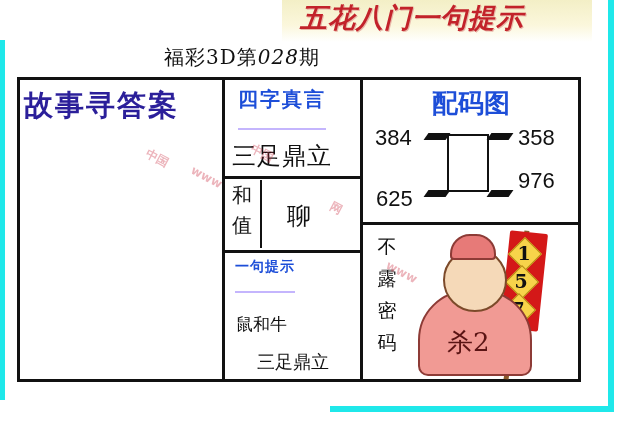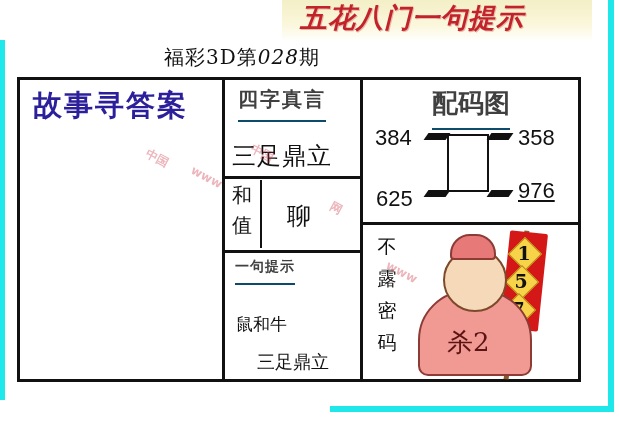--- a/index.html
+++ b/index.html
@@ -25,31 +25,31 @@
       font-size: 20px; color: #111; letter-spacing: 1px;
     }
     .issue-title .num { font-style: italic; }
     .frame {
       position: absolute; left: 17px; top: 77px; width: 564px; height: 305px;
       border: 3px solid #111; box-sizing: border-box;
     }
     .vline { position: absolute; background: #111; }
     .hline { position: absolute; background: #111; }
     .story-title {
-      position: absolute; left: 33px; top: 86px; font-size: 29px; color: #2b1f9a; font-weight: bold;
+      position: absolute; left: 24px; top: 86px; font-size: 29px; color: #2b1f9a; font-weight: bold;
       letter-spacing: 2px;
       text-align: center;
     }
     .story-text {
       position: absolute; left: 24px; top: 175px; width: 195px; font-size: 14.5px; line-height: 22px;
       color: #111; font-weight: bold;
     }
     .heading-u {
-      position: absolute; font-family: "DejaVu Serif", serif; font-weight: bold; color: #404040;
-      border-bottom: 2px solid #0c4a6e; padding-bottom: 7px;
+      position: absolute; font-family: "DejaVu Serif", serif; font-weight: bold; color: #1d4ed8;
+      border-bottom: 2px solid #c4b5fd; padding-bottom: 15px;
     }
     .big-text { position: absolute; font-family: "DejaVu Serif", serif; color: #111; }
     .num-text { position: absolute; font-family: "Liberation Sans", sans-serif; font-size: 22px; color: #111; }
     .connector { position: absolute; width: 22px; height: 7px; background: #111; transform: skewX(-35deg); }
     .conn-box { position: absolute; border: 2px solid #111; background: #fff; }
     .vert-text { position: absolute; font-family: "DejaVu Serif", serif; font-size: 19px; color: #111; line-height: 32px; width: 22px; text-align: center; }
     .flag {
       position: absolute; left: 505px; top: 232px; width: 38px; height: 98px; background: #d41818;
       transform: rotate(6deg); border-radius: 2px;
     }
@@ -117,21 +117,21 @@
 <div class="big-text" style="left:287px; top:200px; font-size:24px;">聊</div>
 
 <div class="heading-u" style="left:235px; top:258px; font-size:14px; letter-spacing:1px;">一句提示</div>
 <div class="big-text" style="left:236px; top:313px; font-size:17px;">鼠和牛</div>
 <div class="big-text" style="left:257px; top:350px; font-size:18px;">三足鼎立</div>
 
 <div class="heading-u" style="left:432px; top:86px; font-size:26px;text-align:right;">配码图</div>
 <div class="num-text" style="left:375px; top:125px;">384</div>
 <div class="num-text" style="left:518px; top:125px;">358</div>
 <div class="num-text" style="left:376px; top:186px;">625</div>
-<div class="num-text" style="left:518px; top:178px;text-decoration:underline;">976</div>
+<div class="num-text" style="left:518px; top:168px;">976</div>
 <div class="conn-box" style="left:447px; top:134px; width:38px; height:54px;"></div>
 <div class="connector" style="left:426px; top:133px;"></div>
 <div class="connector" style="left:489px; top:133px;"></div>
 <div class="connector" style="left:426px; top:190px;"></div>
 <div class="connector" style="left:489px; top:190px;"></div>
 
 <div class="vert-text" style="left:376px; top:230px;">
   <div>不</div>
   <div>露</div>
   <div>密</div>

